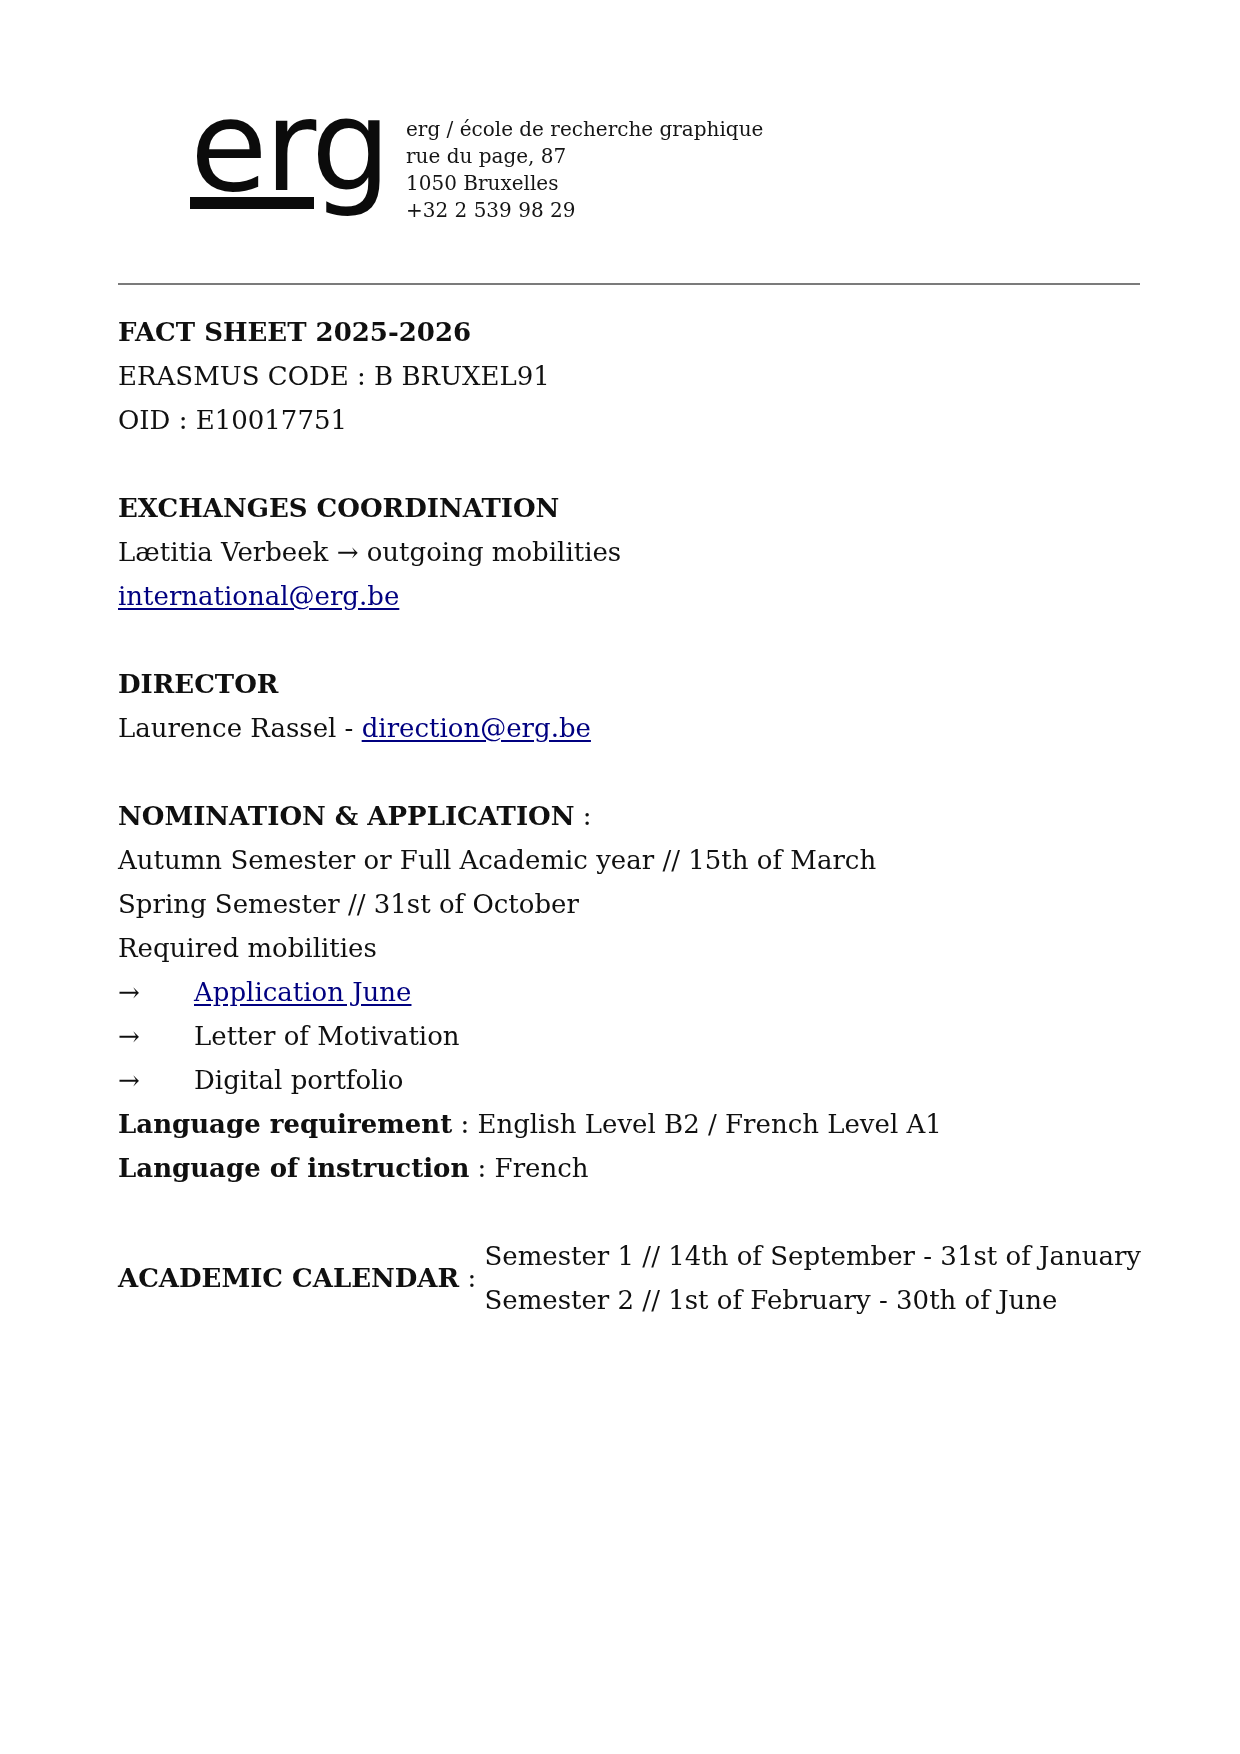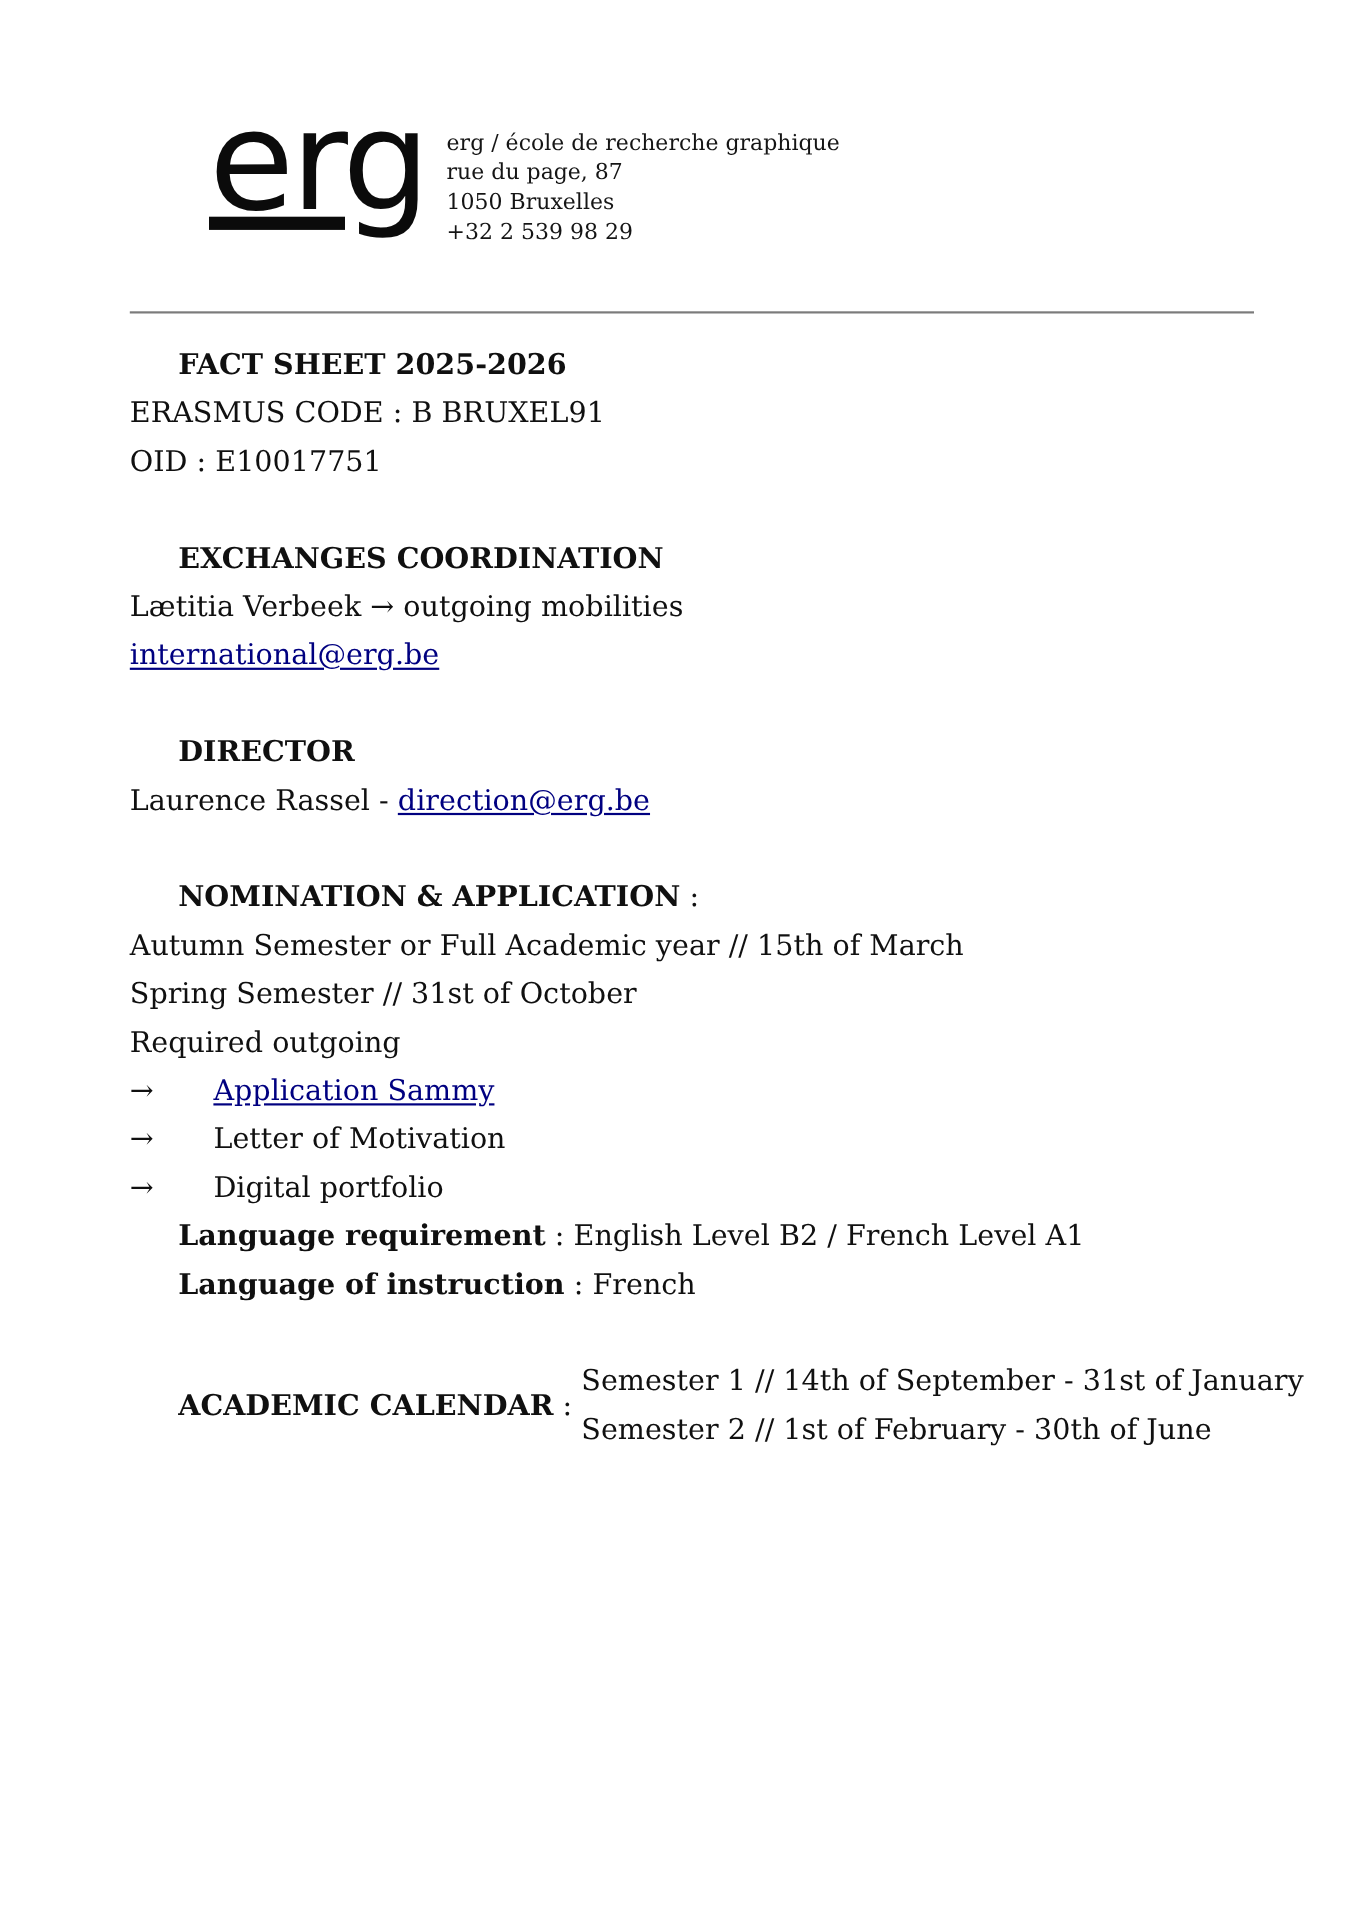--- a/index.html
+++ b/index.html
@@ -21,21 +21,21 @@
   .rule {
     position: absolute; left: 118px; top: 283px;
     width: 1022px; height: 0; border-top: 2px solid #7b7b7b;
   }
   .content {
     position: absolute; left: 118px; top: 310px; width: 1040px;
     font-size: 26px;
   }
   .line { height: 44px; line-height: 44px; white-space: nowrap; }
   .gap  { height: 44px; }
-  .b    { font-weight: bold; margin-left: 44px; }
+  .b    { font-weight: bold; }
   a.doclink, .doclink {
     color: #000080; text-decoration: underline; cursor: pointer;
     text-underline-offset: 3px;
   }
   .arrow-cell { display: inline-block; width: 76px; }
   .cal-row { display: flex; align-items: center; }
   .cal-sep { white-space: pre; }
   .cal-col .line { height: 44px; line-height: 44px; }
   .pre { white-space: pre; }
 </style>
@@ -70,24 +70,24 @@
   <div class="gap"></div>
 
   <div class="line b">DIRECTOR</div>
   <div class="line"><span class="pre">Laurence Rassel - </span><a class="doclink">direction@erg.be</a></div>
 
   <div class="gap"></div>
 
   <div class="line"><span class="b">NOMINATION &amp; APPLICATION</span><span class="pre"> :</span></div>
   <div class="line">Autumn Semester or Full Academic year // 15th of March</div>
   <div class="line">Spring Semester // 31st of October</div>
-  <div class="line">Required outgoing</div>
+  <div class="line">Required mobilities</div>
 
   <div class="line">
-    <span class="arrow-cell">→</span><a class="doclink">Application Sammy</a>
+    <span class="arrow-cell">→</span><a class="doclink">Application June</a>
   </div>
   <div class="line">
     <span class="arrow-cell">→</span><span>Letter of Motivation</span>
   </div>
   <div class="line">
     <span class="arrow-cell">→</span><span>Digital portfolio</span>
   </div>
 
   <div class="line"><span class="b">Language requirement</span><span class="pre"> : English Level B2 / French Level A1</span></div>
   <div class="line"><span class="b">Language of instruction</span><span class="pre"> : French</span></div>

